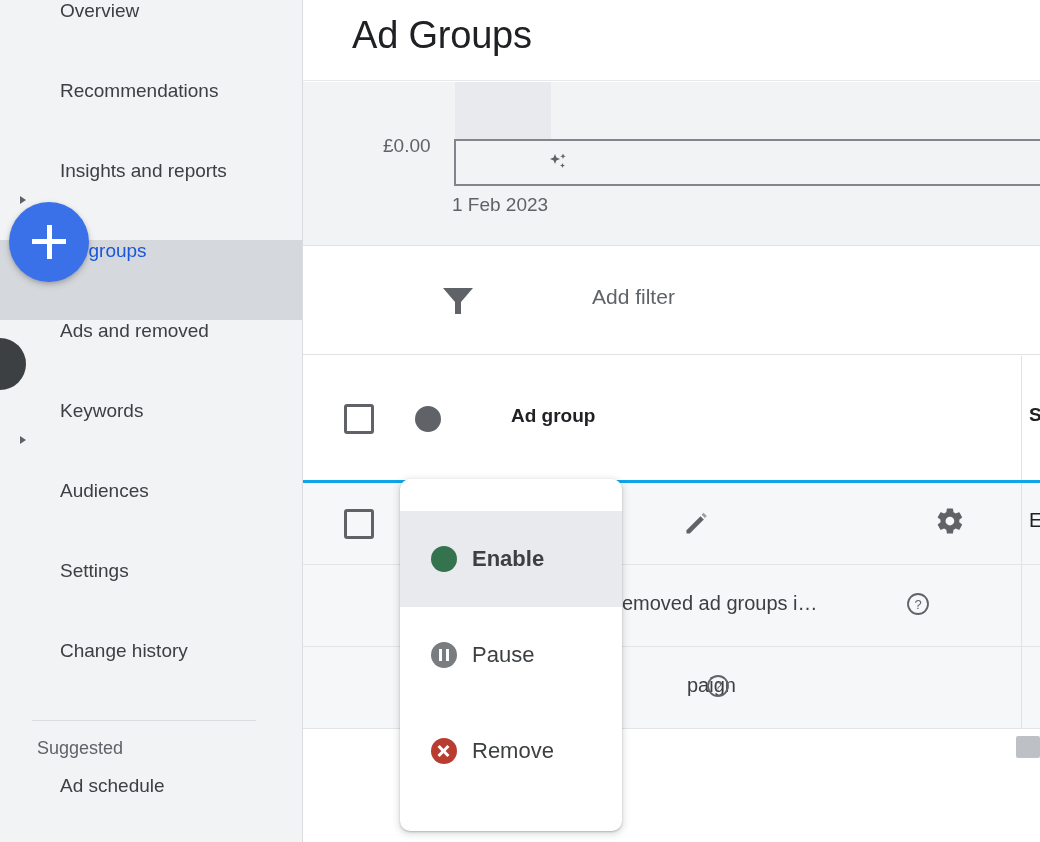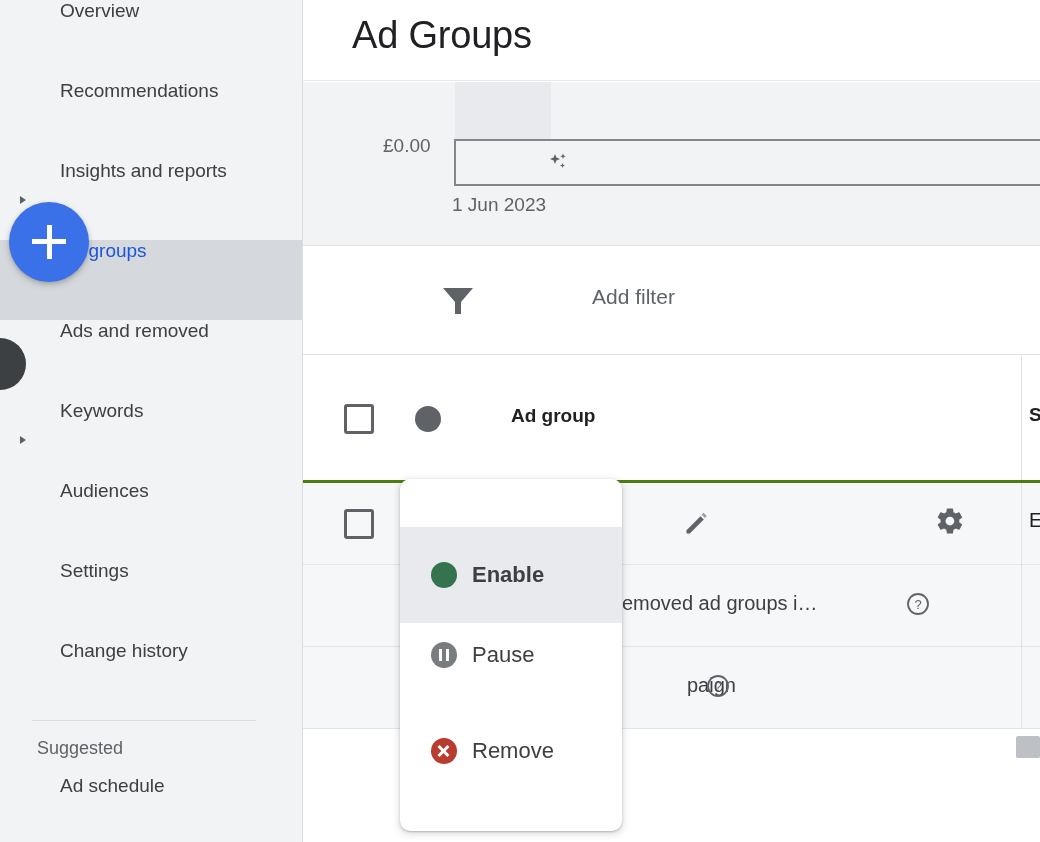--- a/index.html
+++ b/index.html
@@ -155,21 +155,21 @@
     content: ""; position: absolute; background: #ffffff;
   }
   #fab::before { left: 23px; top: 37px; width: 34px; height: 5px; }
   #fab::after  { left: 37.5px; top: 23px; width: 5px; height: 34px; }
 
   
   #table-head {
     position: absolute; left: 0; top: 356px;
     width: 737px; height: 127px;
     background: #ffffff;
-    border-bottom: 3px solid #4d7c0f;
+    border-bottom: 3px solid #0ea5e9;
   }
   #th-checkbox {
     position: absolute; left: 41px; top: 48px;
     width: 30px; height: 30px;
     border: 3px solid #5f6368;
     border-radius: 3px;
     cursor: pointer;
   }
   #th-statusdot {
     position: absolute; left: 112px; top: 50px;
@@ -275,21 +275,21 @@
     position: absolute; left: 31px; top: 50%;
     transform: translateY(-50%);
     width: 26px; height: 26px;
   }
   .menu-item .mi-label {
     position: absolute; left: 72px; top: 50%;
     transform: translateY(-50%);
     font-size: 22px; color: #3c4043;
     white-space: nowrap;
   }
-  #mi-enable { top: 32px; background: #e8eaed; margin-top: 16px; }
+  #mi-enable { top: 32px; background: #e8eaed; }
   #mi-enable .mi-label { font-weight: bold; color: #3c4043; }
   #mi-pause  { top: 128px; }
   #mi-remove { top: 224px; padding-left: 28px; }
 
   .dot-green { border-radius: 50%; background: #34734e; }
   .dot-gray  { border-radius: 50%; background: #7a7d80; position: relative; }
   .dot-gray::before, .dot-gray::after {
     content: ""; position: absolute; top: 7px;
     width: 3px; height: 12px; background: #ffffff;
   }
@@ -370,21 +370,21 @@
       <div id="chart-band"></div>
       <div id="chart-ylabel">£0.00</div>
       <div id="chart-baseline"></div>
       <div id="annot-bar">
         <svg id="sparkle-icon" viewBox="0 0 24 24">
           <path fill="#5f6368" d="M9 3l1.4 3.6L14 8l-3.6 1.4L9 13l-1.4-3.6L4 8l3.6-1.4z"></path>
           <path fill="#5f6368" d="M17 2.5l0.8 2 2 0.8-2 0.8-0.8 2-0.8-2-2-0.8 2-0.8z"></path>
           <path fill="#5f6368" d="M16.5 12l0.7 1.8 1.8 0.7-1.8 0.7-0.7 1.8-0.7-1.8-1.8-0.7 1.8-0.7z"></path>
         </svg>
       </div>
-      <div id="chart-xlabel">1 Jun 2023</div>
+      <div id="chart-xlabel">1 Feb 2023</div>
     </div>
 
     <div id="filter-bar">
       <svg id="filter-icon" viewBox="0 0 36 32">
         <path fill="#5f6368" d="M3 3h30L21 17v12h-6V17z"></path>
       </svg>
       <div id="filter-label">Add filter</div>
     </div>
 
     <div id="table-head">

